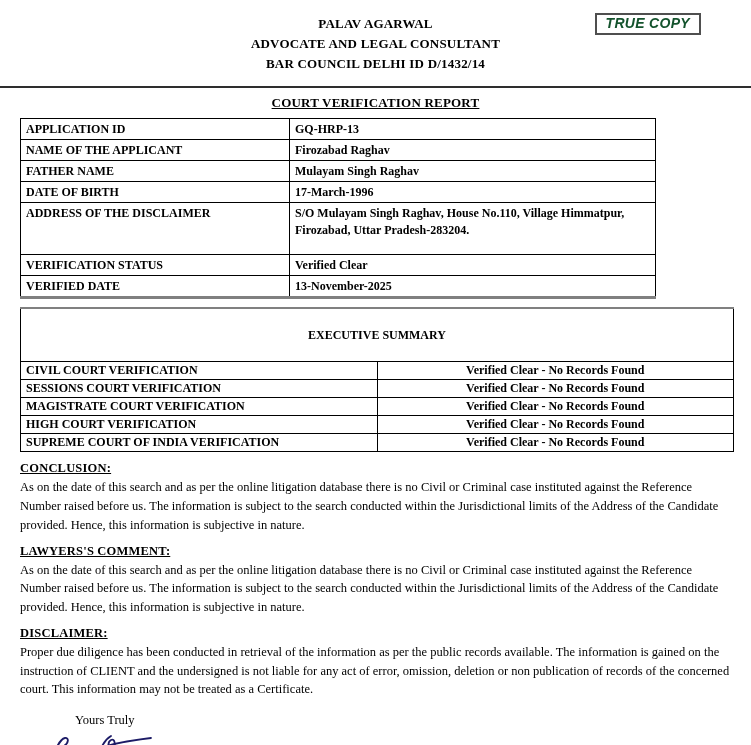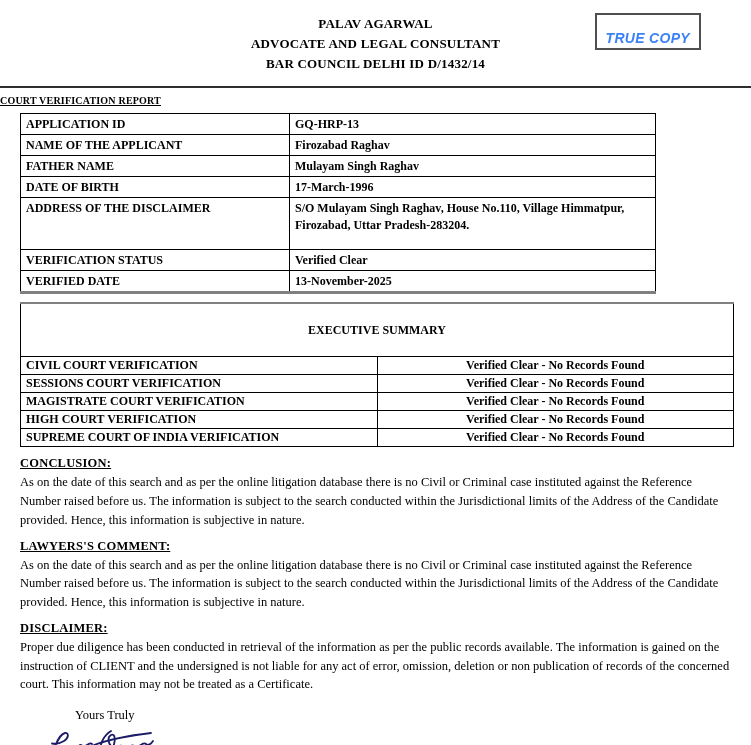--- a/index.html
+++ b/index.html
@@ -10,29 +10,29 @@
     font-family:"Liberation Serif", serif;
     color:#000;
     overflow:hidden;
   }
   
   .letterhead{padding-top:14px;text-align:center;line-height:1.55;}
   .letterhead .lh-line{font-size:13px;font-weight:bold;letter-spacing:.2px;}
   .stamp-box{
     position:absolute;top:13px;right:50px;
     border:2px solid #4f4f4f;
-    padding:15px 9px 2px 9px;
+    padding:0 9px 2px 9px;
     font-family:"Liberation Sans", sans-serif;
     font-style:italic;font-weight:bold;font-size:14px;
-    letter-spacing:.3px;color:#3b82f6;
+    letter-spacing:.3px;color:#14532d;
   }
   .rule{height:2px;background:#2e2e2e;margin-top:12px;}
   .doc-title{
-    margin-top:7px;
-    font-size:10px;font-weight:bold;text-decoration:underline;
+    text-align:center;margin-top:7px;
+    font-size:13px;font-weight:bold;text-decoration:underline;
     letter-spacing:.2px;
   }
   
   table{border-collapse:collapse;table-layout:fixed;}
   .main-table{
     margin:7px 17px 0 20px;width:636px;
     border:1.5px solid #000;
     border-bottom:3px solid #808080;
   }
   .main-table td{

